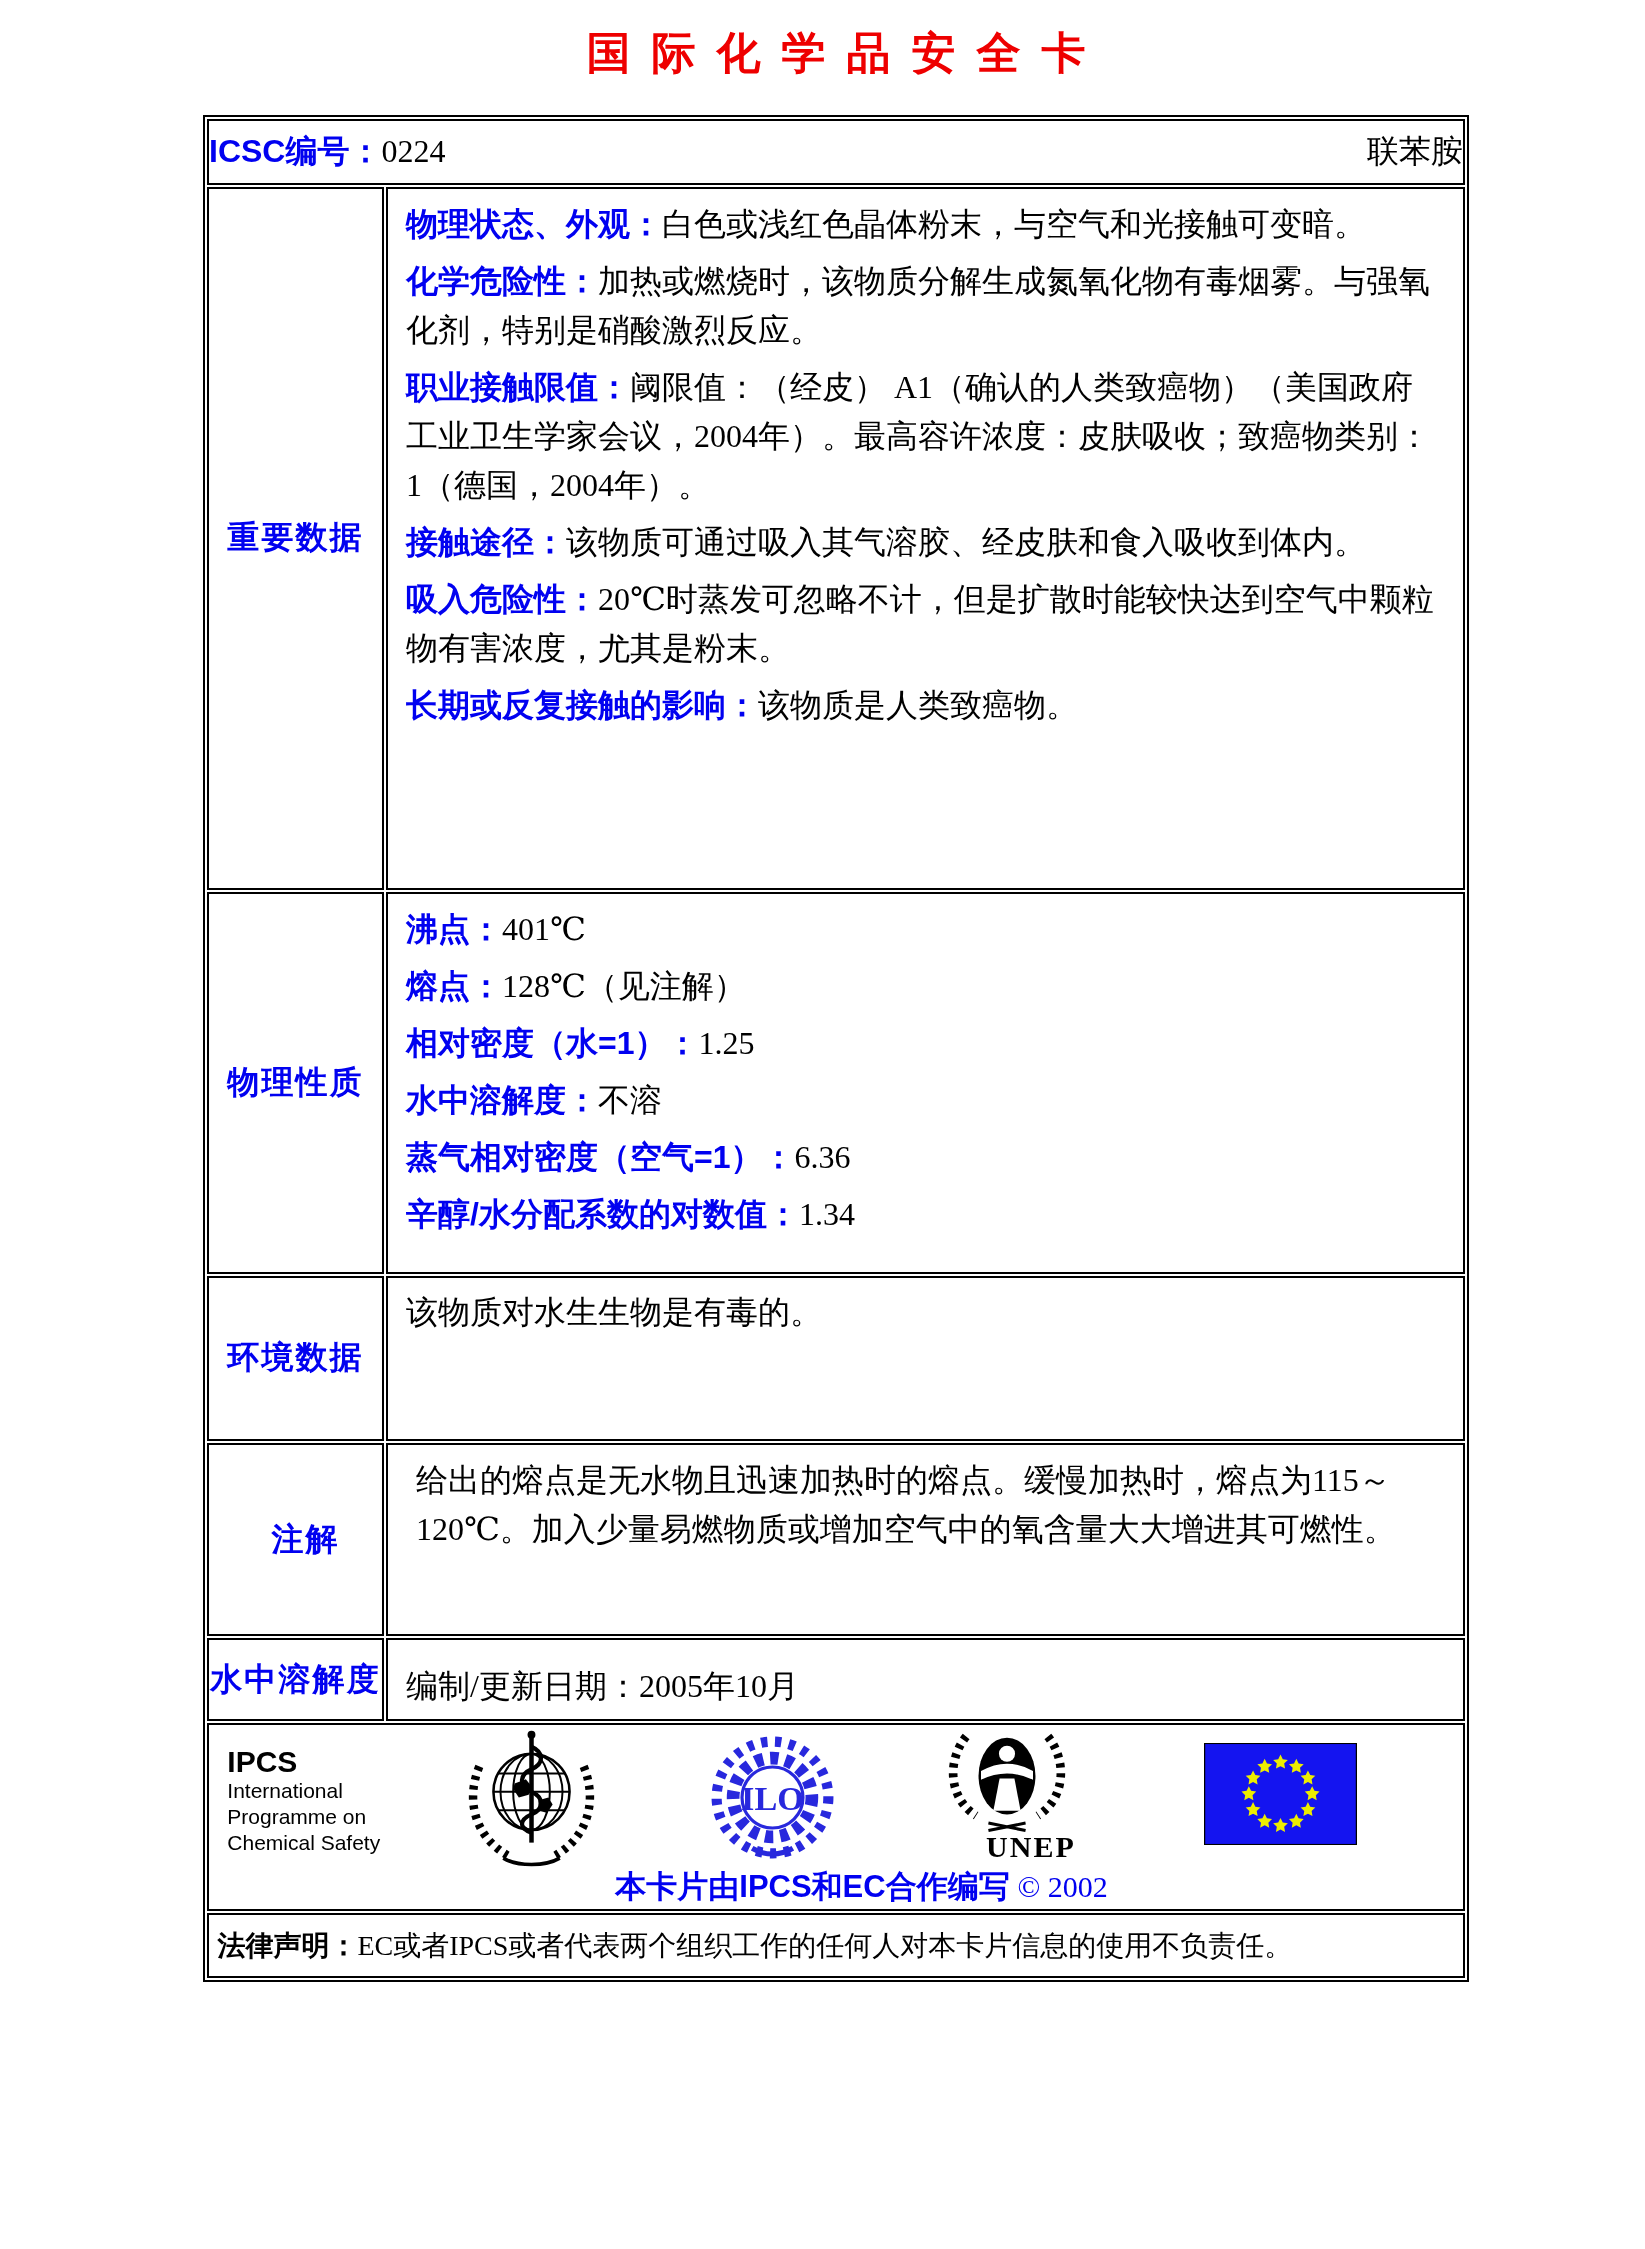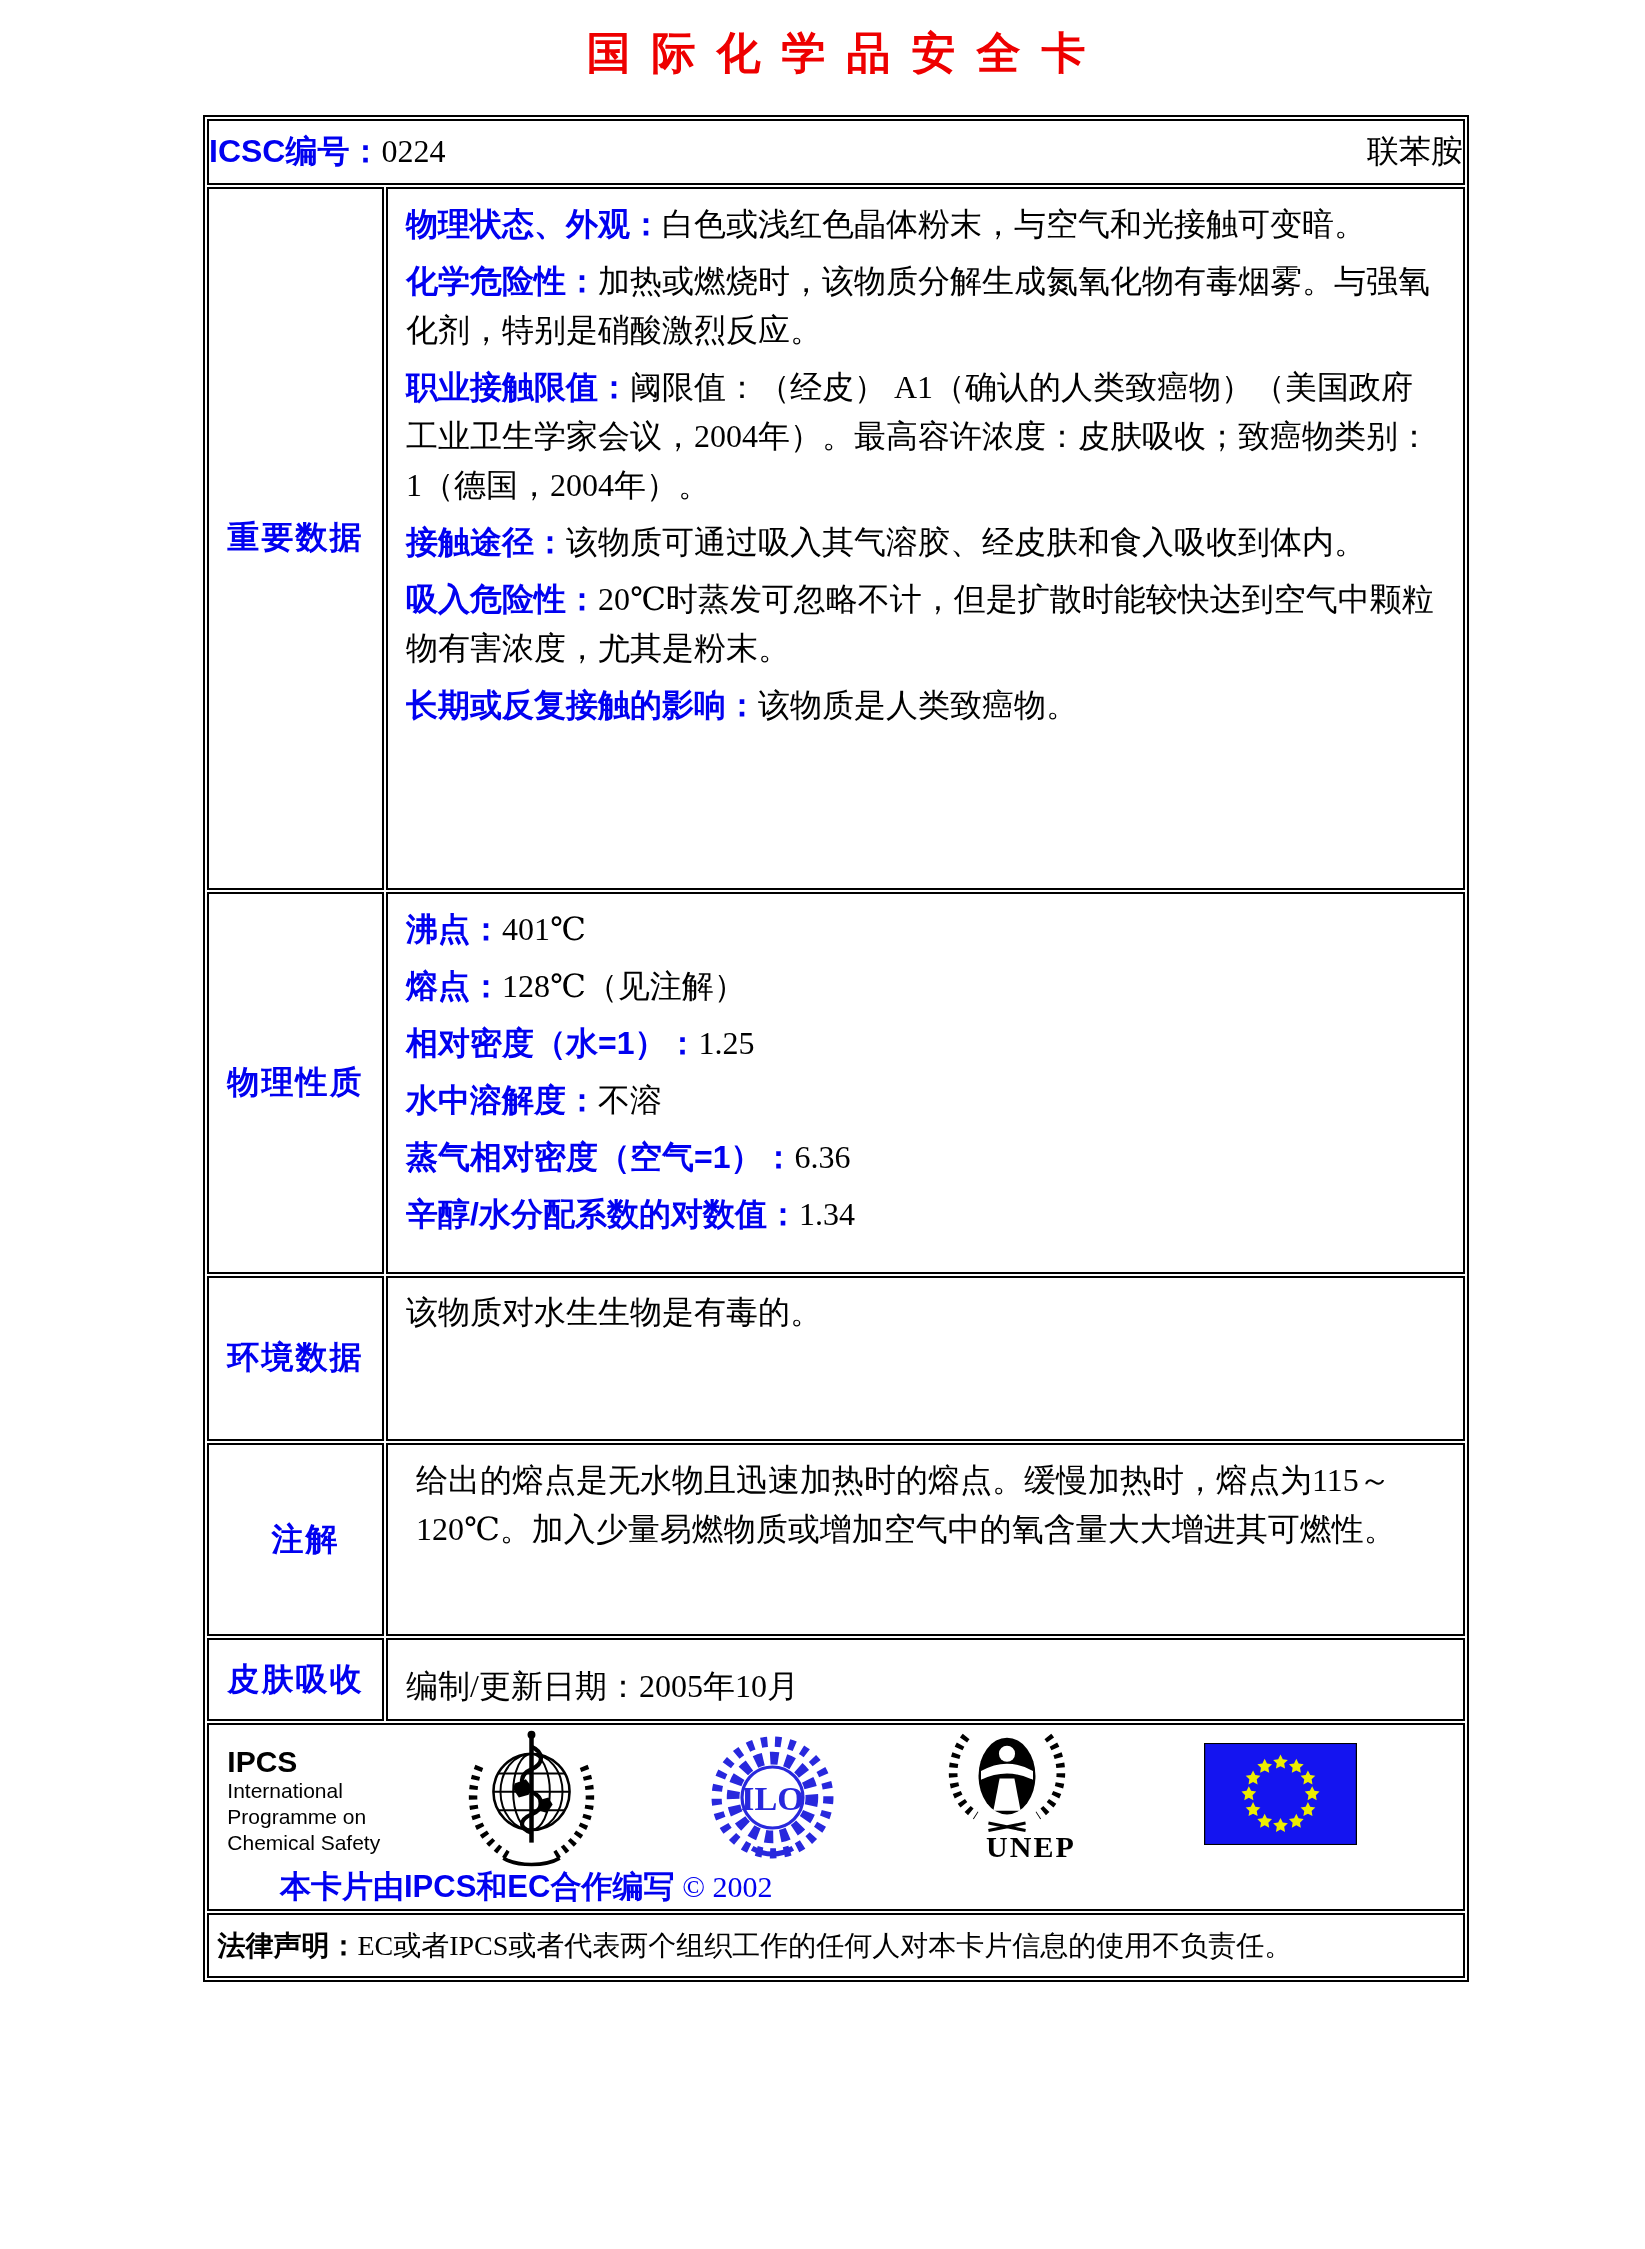--- a/index.html
+++ b/index.html
@@ -54,21 +54,21 @@
     font-family:"Liberation Sans","DejaVu Sans",sans-serif; }
   .ipcs-title { font-size:30px; font-weight:bold; line-height:32px; }
   .ipcs-line  { font-size:21px; line-height:26px; }
   .logo-who  { position:absolute; left:252px; top:1.4px;  width:141px; height:141px; }
   .logo-ilo  { position:absolute; left:500px; top:8.4px; width:127px; height:127px; }
   .logo-unep { position:absolute; left:729px; top:4.2px; width:138px; text-align:right; }
   .unep-text { font-family:"Liberation Serif","DejaVu Serif",serif; font-weight:bold;
     font-size:30px; letter-spacing:2.1px; line-height:31px; margin-top:-4.2px; }
   .logo-eu   { position:absolute; left:995px; top:17.6px; width:153px; height:102px; }
   .footer-caption { position:absolute; left:0; right:0; top:141px;
-    text-align:left; padding-left:51px; font-size:31px;margin-left:20px; }
+    text-align:center; padding-left:51px; font-size:31px; }
   .footer-caption .lbl { font-size:31px; }
   .copyright { color:#0101f0; font-size:30px; font-family:"Liberation Serif","DejaVu Serif",serif; }
 
   .r-legal td { vertical-align:middle; height:61px; }
   .legal-line { padding:0 8.4px; font-size:28px; }
   .legal-line .lbl { font-size:28px; color:#000; }
 </style>
 </head>
 <body>
 
@@ -133,21 +133,21 @@
     <td class="label-cell">
       <span class="lbl section-label">注解</span>
     </td>
     <td class="content-cell">
       <p>给出的熔点是无水物且迅速加热时的熔点。缓慢加热时，熔点为115～120℃。加入少量易燃物质或增加空气中的氧含量大大增进其可燃性。</p>
     </td>
   </tr>
 
   <tr class="r-add">
     <td class="label-cell">
-      <span class="lbl section-label">皮肤吸收</span>
+      <span class="lbl section-label">水中溶解度</span>
     </td>
     <td class="content-cell">
       <p>编制/更新日期：2005年10月</p>
     </td>
   </tr>
 
   <tr class="r-footer">
     <td colspan="2" class="footer-cell">
 
       <div class="ipcs-block">

